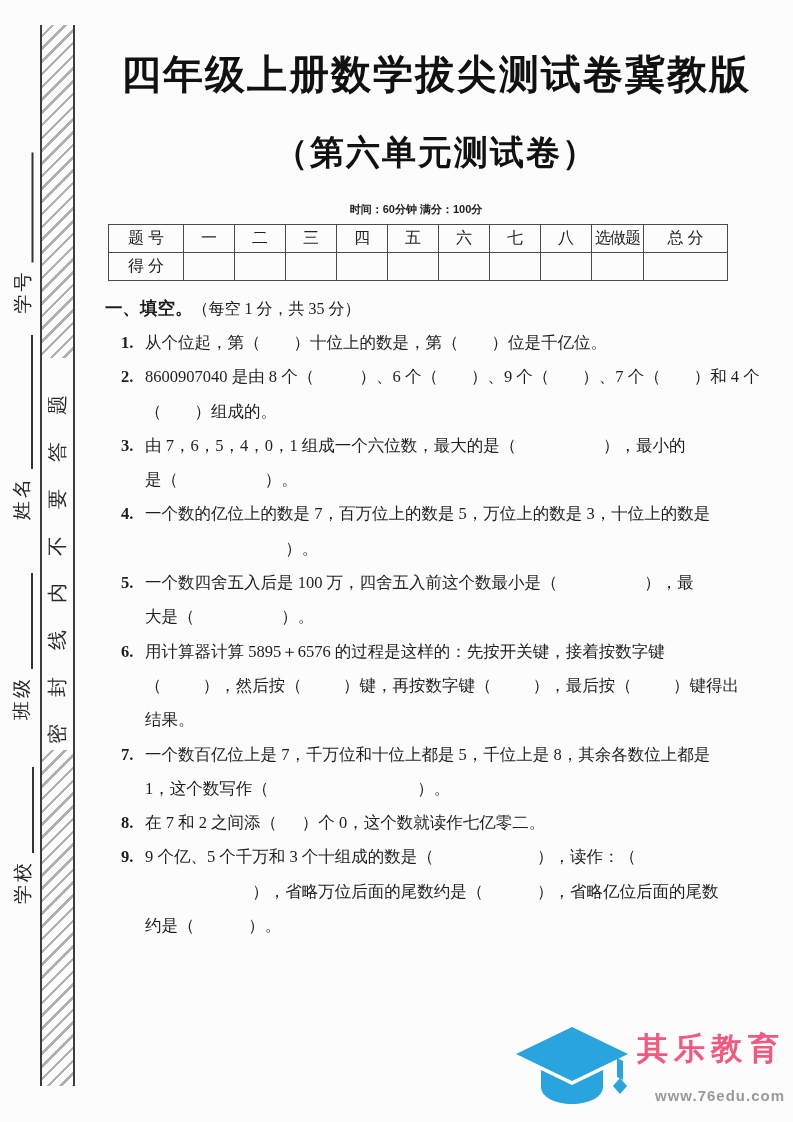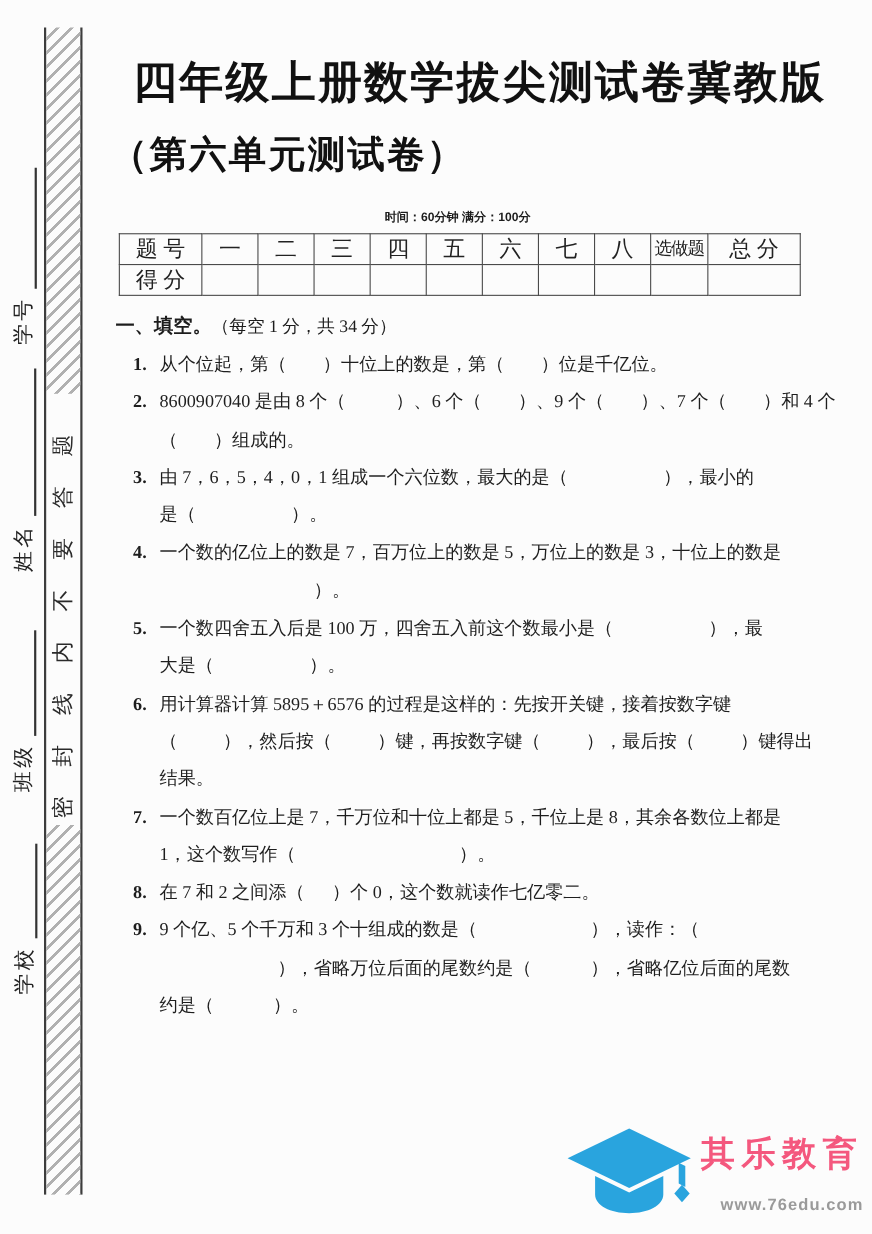--- a/index.html
+++ b/index.html
@@ -40,35 +40,35 @@
   .f-xuexiao{width:138px; left:-48px; top:822px;}
   .f-xuexiao .blank-line{width:86px;}
   
   .main{position:absolute; left:100px; top:0; width:672px;}
   .title{
     margin-top:47px; text-align:center;
     font-family:"Liberation Sans", sans-serif; font-weight:800;
     font-size:40px; letter-spacing:2px; color:#111;
   }
   .subtitle{
-    margin-top:16px; 
+    margin-top:28px; text-align:center;
     font-family:Liberation Mono, monospace; font-weight:800;
     font-size:34px; letter-spacing:2px; color:#111;
   }
   .meta{
     margin-top:26px; padding-right:40px; text-align:center;
     font-family:"Liberation Sans", sans-serif; font-weight:600; font-size:11px;
   }
   .score-table{
     border-collapse:collapse; table-layout:fixed;
     margin:7px 0 0 8px; width:620px;
   }
   .score-table td{
     border:1.5px solid #4a4a4a; height:27px; padding:0;
-    text-align:center; vertical-align:middle; font-size:20px; color:#222;
+    text-align:center; vertical-align:middle; font-size:16px; color:#222;
   }
   .score-table td.small{font-size:16px; letter-spacing:-1px;}
   .section-head{margin:16px 0 0 5px; font-size:16px; height:22px; line-height:22px;}
   .section-head .bold{font-weight:800; font-size:17.5px;}
   .questions{margin-top:7px;}
   .q-line{
     position:relative; padding-left:45px; height:34.3px; line-height:34.3px;
     font-size:16.5px; white-space:pre; color:#1e1e1e;
   }
   .q-num{position:absolute; left:21px; font-weight:700;}
@@ -150,21 +150,21 @@
         <td></td>
         <td></td>
         <td></td>
         <td></td>
         <td></td>
       </tr>
     </tbody>
       </table>
 
     <div class="section-head">
-      <span class="bold">一、填空。</span><span>（每空 1 分，共 34 分）</span>
+      <span class="bold">一、填空。</span><span>（每空 1 分，共 35 分）</span>
     </div>
 
     <div class="questions">
       <div class="q-line"><span class="q-num">1.</span><span>从个位起，第（        ）十位上的数是，第（        ）位是千亿位。</span></div>
       <div class="q-line"><span class="q-num">2.</span><span>8600907040 是由 8 个（           ）、6 个（        ）、9 个（        ）、7 个（        ）和 4 个</span></div>
       <div class="q-line"><span>（        ）组成的。</span></div>
       <div class="q-line"><span class="q-num">3.</span><span>由 7，6，5，4，0，1 组成一个六位数，最大的是（                     ），最小的</span></div>
       <div class="q-line"><span>是（                     ）。</span></div>
       <div class="q-line"><span class="q-num">4.</span><span>一个数的亿位上的数是 7，百万位上的数是 5，万位上的数是 3，十位上的数是</span></div>
       <div class="q-line"><span>                                  ）。</span></div>

